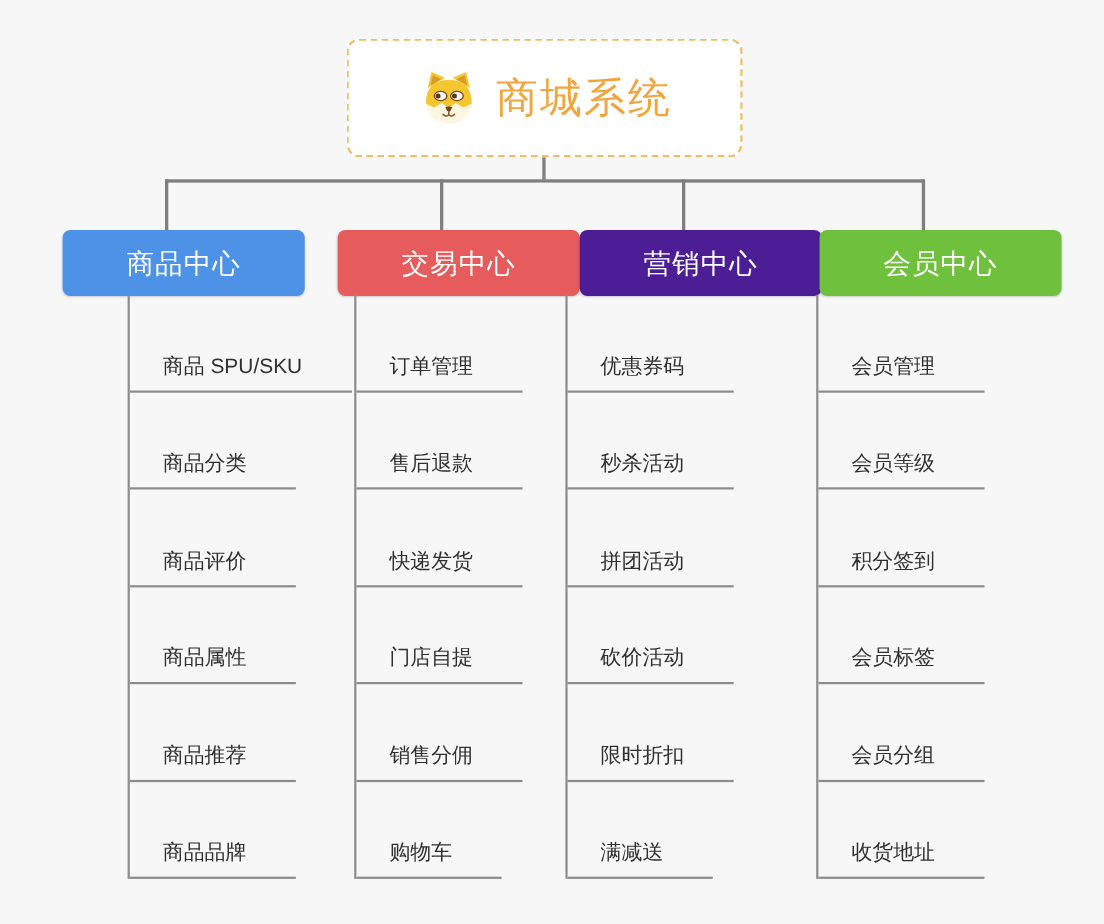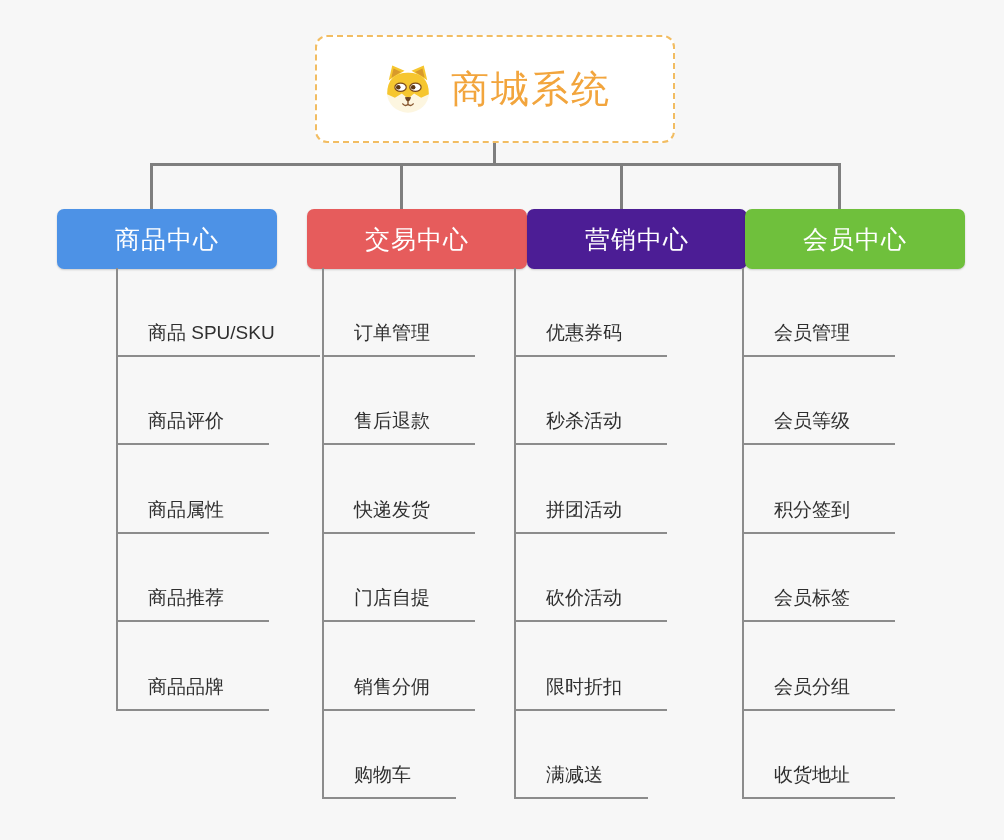--- a/index.html
+++ b/index.html
@@ -60,20 +60,23 @@
   </div>
 
   <div id="branch-layer">
       <div class="line" style="left: 149.5px; top: 163px; width: 3px; height: 47px;"></div>
       <div class="branch-box" style="left: 57px; top: 209px; background: rgb(77, 146, 230);">
         <span>商品中心</span>
       </div>
       <div class="branch-column" style="left: 72px; top: 268px; margin-left: 44px;">
         <div class="leaf-row">
           <div class="leaf">商品 SPU/SKU</div>
+        </div>
+        <div class="leaf-row">
+          <div class="leaf">商品分类</div>
         </div>
         <div class="leaf-row">
           <div class="leaf">商品评价</div>
         </div>
         <div class="leaf-row">
           <div class="leaf">商品属性</div>
         </div>
         <div class="leaf-row">
           <div class="leaf">商品推荐</div>
         </div>

